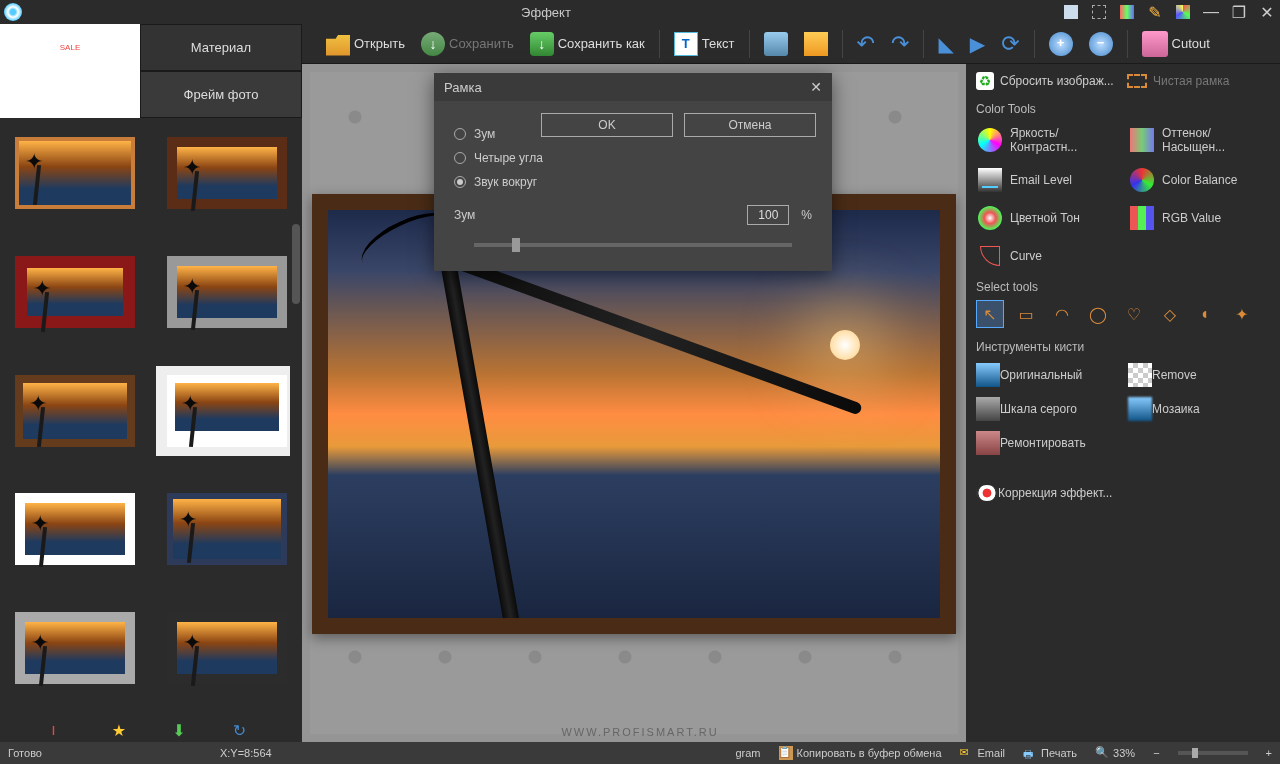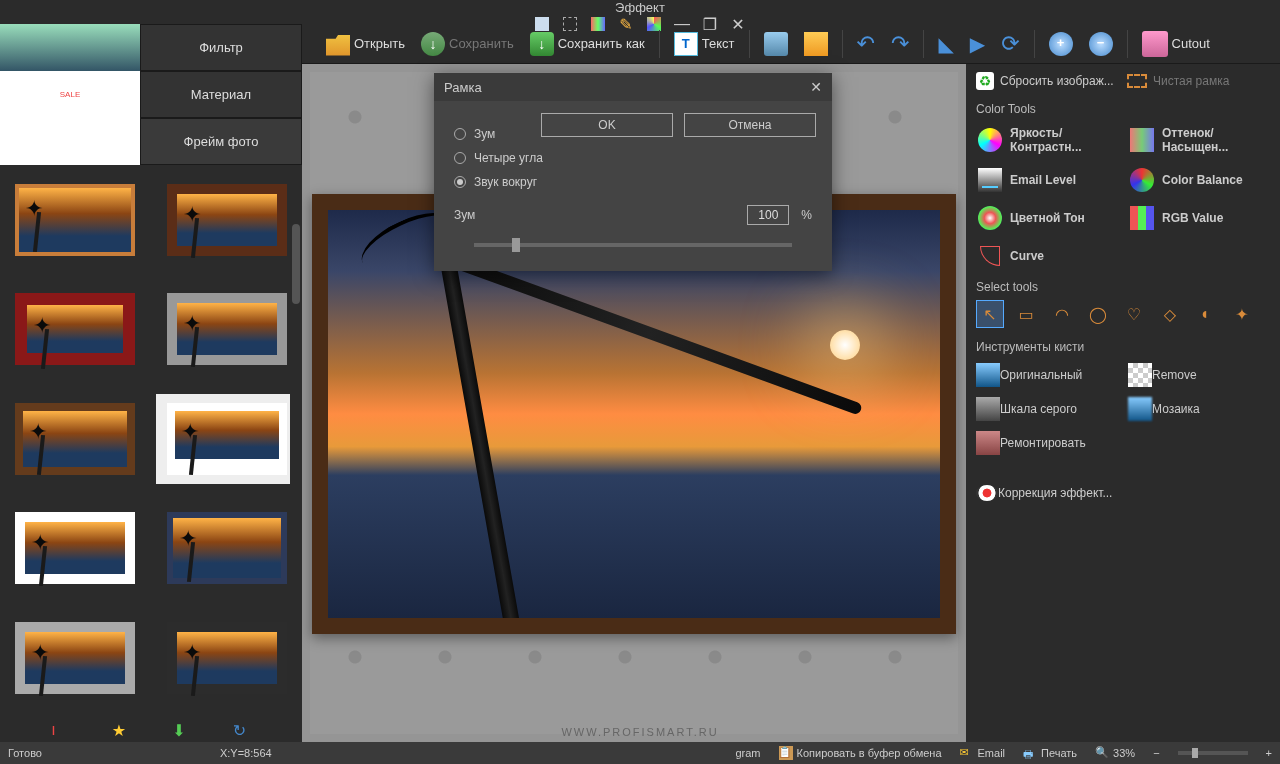--- a/index.html
+++ b/index.html
@@ -1,19 +1,19 @@
 <!DOCTYPE html>
 <html><head>
 <meta charset="utf-8">
 <style>
 * { box-sizing: border-box; margin: 0; padding: 0; font-family: "Segoe UI", Tahoma, sans-serif; }
 body { width: 1280px; height: 764px; background: #2b2b2b; color: #ccc; overflow: hidden; position: relative; }
 
 
-.titlebar { height: 24px; background: #2b2b2b; display: flex; align-items: center; padding: 0 4px; flex-direction: column; }
+.titlebar { height: 24px; background: #2b2b2b; display: flex; align-items: center; padding: 0 4px; }
 .titlebar .app-icon { width: 18px; height: 18px; background: radial-gradient(circle,#5cf 20%,#fff 40%,#5cf 70%); border-radius:50%; margin-right: 8px; }
 .titlebar .title { flex: 1; text-align: center; font-size: 13px; color: #c9c9c9; }
 .titlebar .win-icons { display:flex; gap:10px; align-items:center; }
 .titlebar .mini-btn { width:18px; height:18px; display:flex; align-items:center; justify-content:center; cursor:pointer; }
 .mini-color { width:14px; height:14px; }
 
 
 .toolbar { height: 40px; background: #2b2b2b; display:flex; align-items:center; gap:4px; padding: 0 6px 0 320px; border-bottom:1px solid #1a1a1a; }
 .toolbar .tbitem { display:flex; align-items:center; gap:4px; padding:2px 6px; font-size:13px; color:#ddd; cursor:pointer; }
 .toolbar .tbitem.dis { color:#777; }
@@ -66,21 +66,21 @@
 .slider { margin:18px 20px 0 20px; height:4px; background:#666; position:relative; }
 .slider .handle { position:absolute; left:12%; top:-5px; width:8px; height:14px; background:#999; }
 
 
 .rightpanel { position:absolute; right:0; top:64px; width:314px; bottom:22px; background:#2b2b2b; padding:8px 10px; font-size:12px; overflow:hidden; }
 .top-actions { display:flex; gap:8px; margin-bottom:12px; }
 .top-act { flex:1; display:flex; align-items:center; gap:6px; cursor:pointer; }
 .top-act.dis { color:#777; }
 .section-label { color:#bbb; margin:8px 0 6px; font-size:12px; }
 .tool-grid { display:grid; grid-template-columns: 1fr 1fr; gap:6px 10px; }
-.tool-item { display:flex; align-items:center; gap:8px; padding:4px 2px; cursor:pointer; font-size:12px;font-weight:bold; }
+.tool-item { display:flex; align-items:center; gap:8px; padding:4px 2px; cursor:pointer; font-size:12px; }
 .tool-icon { width:24px; height:24px; flex-shrink:0; }
 .select-row { display:flex; gap:8px; margin:6px 0 12px; }
 .sel-btn { width:28px; height:28px; display:flex; align-items:center; justify-content:center; cursor:pointer; font-size:16px; color:#d98b3a; }
 .sel-btn.active { background:#3a506b; border:1px solid #5af; }
 .brush-grid { display:grid; grid-template-columns:1fr 1fr; gap:4px 10px; }
 .brush-item { display:flex; align-items:center; padding:3px 0; font-size:12px; cursor:pointer; }
 .brush-swatch { width:24px; height:24px; flex-shrink:0; }
 
 
 .statusbar { position:absolute; left:0; right:0; bottom:0; height:22px; background:#3a3a3a; display:flex; align-items:center; font-size:11px; color:#ccc; padding:0 8px; gap:18px; }
@@ -201,24 +201,20 @@
     </div>
   <div class="sep"></div>
   <div class="tbitem">
       <span class="ic-cutout"></span>
       <span>Cutout</span>
     </div>
 </div>
 
 <div class="leftpanel">
   <div class="cat-row">
-    <div class="cat-thumb thumb-filter"></div>
-    <div class="cat-btn">Фильтр</div>
-  </div>
-  <div class="cat-row">
     <div class="cat-thumb thumb-material">
         <span>SALE</span>
       </div>
     <div class="cat-btn">Материал</div>
   </div>
   <div class="cat-row">
     <div class="cat-thumb thumb-photo">
         <div></div>
         <div></div>
       </div>

